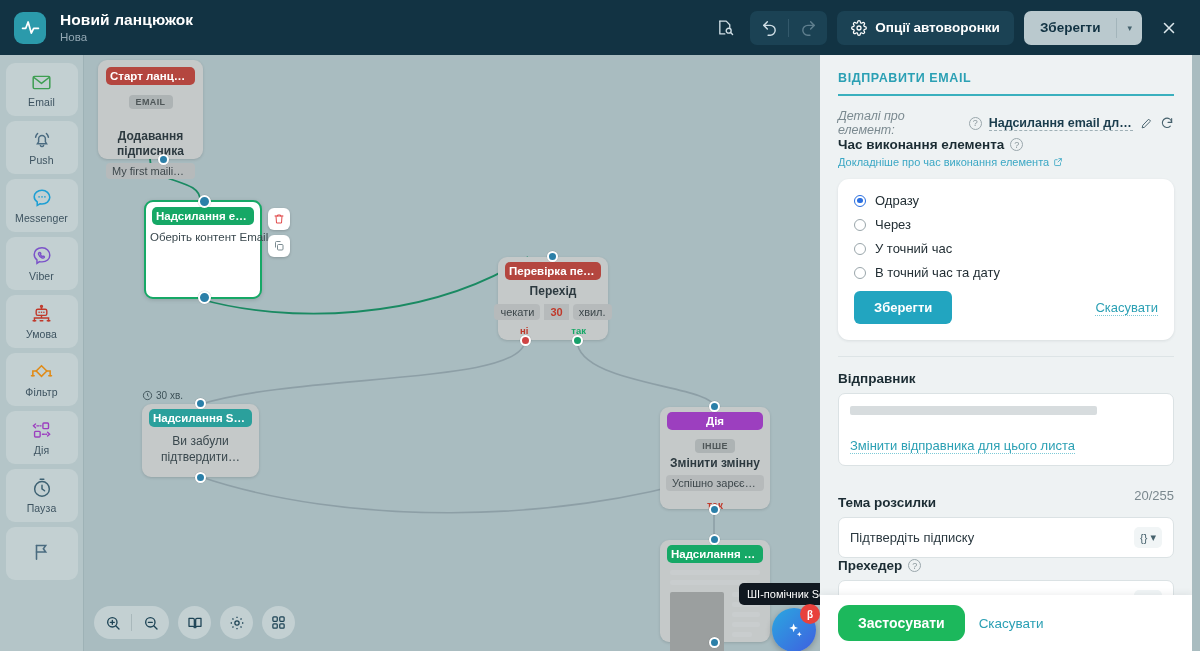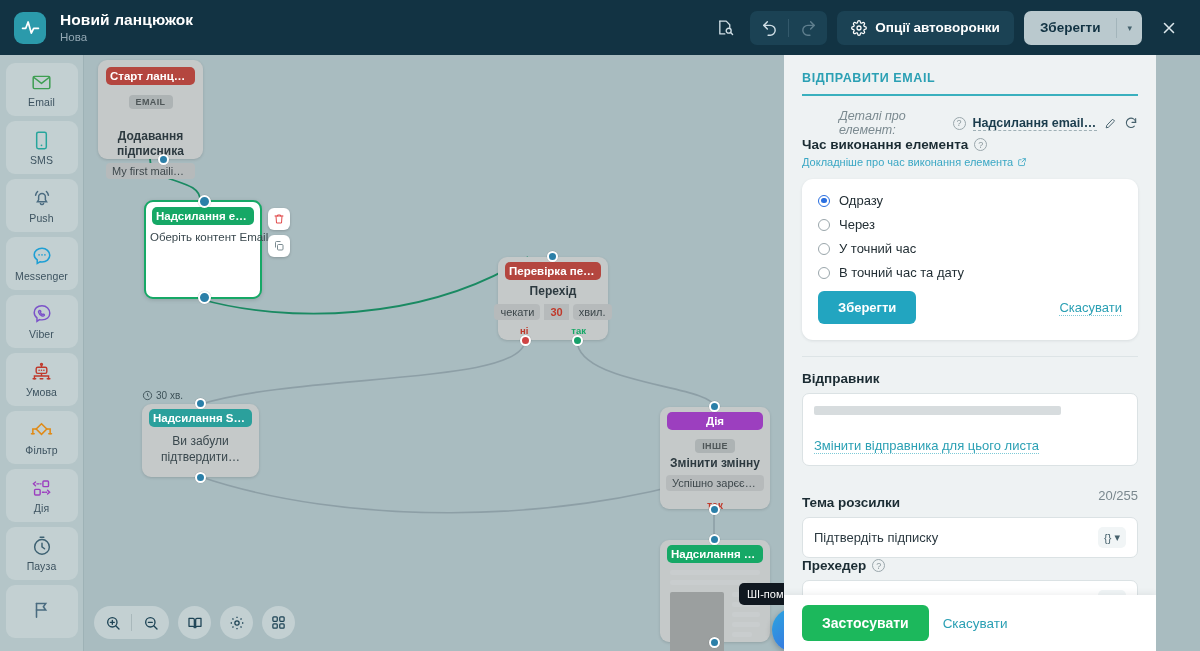--- a/index.html
+++ b/index.html
@@ -140,27 +140,27 @@
 
   
   .zoom-bar{ position:absolute; left:10px; bottom:12px; display:flex; align-items:center; gap:9px; }
   .zgroup{ display:flex;align-items:center;background:#c3d0d2;border-radius:19px;height:33px;}
   .zbtn{ width:37px;height:33px;display:flex;align-items:center;justify-content:center;cursor:pointer;color:#1d4355;}
   .zsep{width:1px;height:17px;background:#a9b8bb;}
   .rbtn{ width:33px;height:33px;border-radius:50%;background:#c3d0d2;display:flex;align-items:center;justify-content:center;cursor:pointer;color:#1d4355;}
 
   
   .panel{
-    position:absolute;left:784px;top:55px;width:372px;height:596px;background:#eef2f3;overflow:hidden;
+    position:absolute;left:820px;top:55px;width:372px;height:596px;background:#eef2f3;overflow:hidden;
   }
   .panel-inner{ padding:16px 18px 0 18px;}
   .panel-title{ color:#2ba0b4;font-size:12.5px;font-weight:bold;letter-spacing:.6px;}
   .panel-rule{ height:2px;background:#3ab0be;margin-top:9px;}
   .detail-row{ display:flex;align-items:center;gap:7px;margin-top:13px;}
-  .detail-lbl{ color:#7b8a90;font-size:12.5px;font-style:italic;margin-left:37px;}
+  .detail-lbl{ color:#7b8a90;font-size:12.5px;font-style:italic;}
   .q-ic{
     width:13px;height:13px;border-radius:50%;border:1.2px solid #9aa7ac;color:#8b989d;font-size:9px;
     display:inline-flex;align-items:center;justify-content:center;flex:0 0 auto;font-style:normal;cursor:pointer;
   }
   .detail-link{
     color:#1b3d4d;font-size:12.5px;font-weight:bold;border-bottom:1px dashed #9fb0b6;cursor:pointer;
     max-width:150px;white-space:nowrap;overflow:hidden;text-overflow:ellipsis;
   }
   .mini-ic{ color:#46616c;cursor:pointer;display:flex;align-items:center;}
   .sec-h{ display:flex;align-items:center;gap:6px;}
@@ -196,21 +196,21 @@
   .inp-text{ font-size:13px;color:#2b3940;flex:1;}
   .var-btn{
     display:flex;align-items:center;gap:3px;background:#f1f5f6;border-radius:5px;padding:4px 6px;
     color:#46616c;font-size:11px;cursor:pointer;flex:0 0 auto;
   }
   .panel-footer{
     position:absolute;left:0;bottom:0;width:372px;height:56px;background:#fff;display:flex;align-items:center;
     padding:0 18px;gap:14px;box-shadow:0 -2px 6px rgba(40,60,70,.07);
   }
   .btn-green{
-    background:#1cb85c;color:#fff;font-size:14px;font-weight:bold;border:none;border-radius:6px;
+    background:#1cb85c;color:#fff;font-size:14px;font-weight:bold;border:none;border-radius:11px;
     padding:10px 20px;cursor:pointer;
   }
   .link-blue{ color:#2ba0b4;font-size:13.5px;cursor:pointer;}
 </style>
 </head>
 <body>
 
 <div class="app">
 
   <div class="topbar">
@@ -275,29 +275,20 @@
     <div class="side-item">
       <span class="side-ic">
         <svg width="21" height="21" viewBox="0 0 24 24" fill="none" stroke="#3e9e52" stroke-width="1.7" stroke-linejoin="round">
             <rect x="2.5" y="5" width="19" height="14" rx="1.5"></rect>
             <path d="M3 6l9 7 9-7"></path>
           </svg>
       </span>
       <span class="side-label">Email</span>
     </div>
 
-    <div class="side-item">
-      <span class="side-ic">
-        <svg width="21" height="21" viewBox="0 0 24 24" fill="none" stroke="#27a59c" stroke-width="1.7">
-            <rect x="6.5" y="2.5" width="11" height="19" rx="2"></rect>
-            <circle cx="12" cy="17.5" r="1" fill="#27a59c" stroke="none"></circle>
-          </svg>
-      </span>
-      <span class="side-label">SMS</span>
-    </div>
 
     <div class="side-item">
       <span class="side-ic">
         <svg width="22" height="22" viewBox="0 0 24 24" fill="none" stroke="#4a6b80" stroke-width="1.6" stroke-linecap="round">
             <path d="M7 16h10l-1.3-2v-3.2a3.7 3.7 0 1 0-7.4 0V14z"></path>
             <path d="M10.3 18a1.8 1.8 0 0 0 3.4 0"></path>
             <path d="M5 9a8 8 0 0 1 2.2-4"></path>
             <path d="M19 9a8 8 0 0 0-2.2-4"></path>
           </svg>
       </span>

